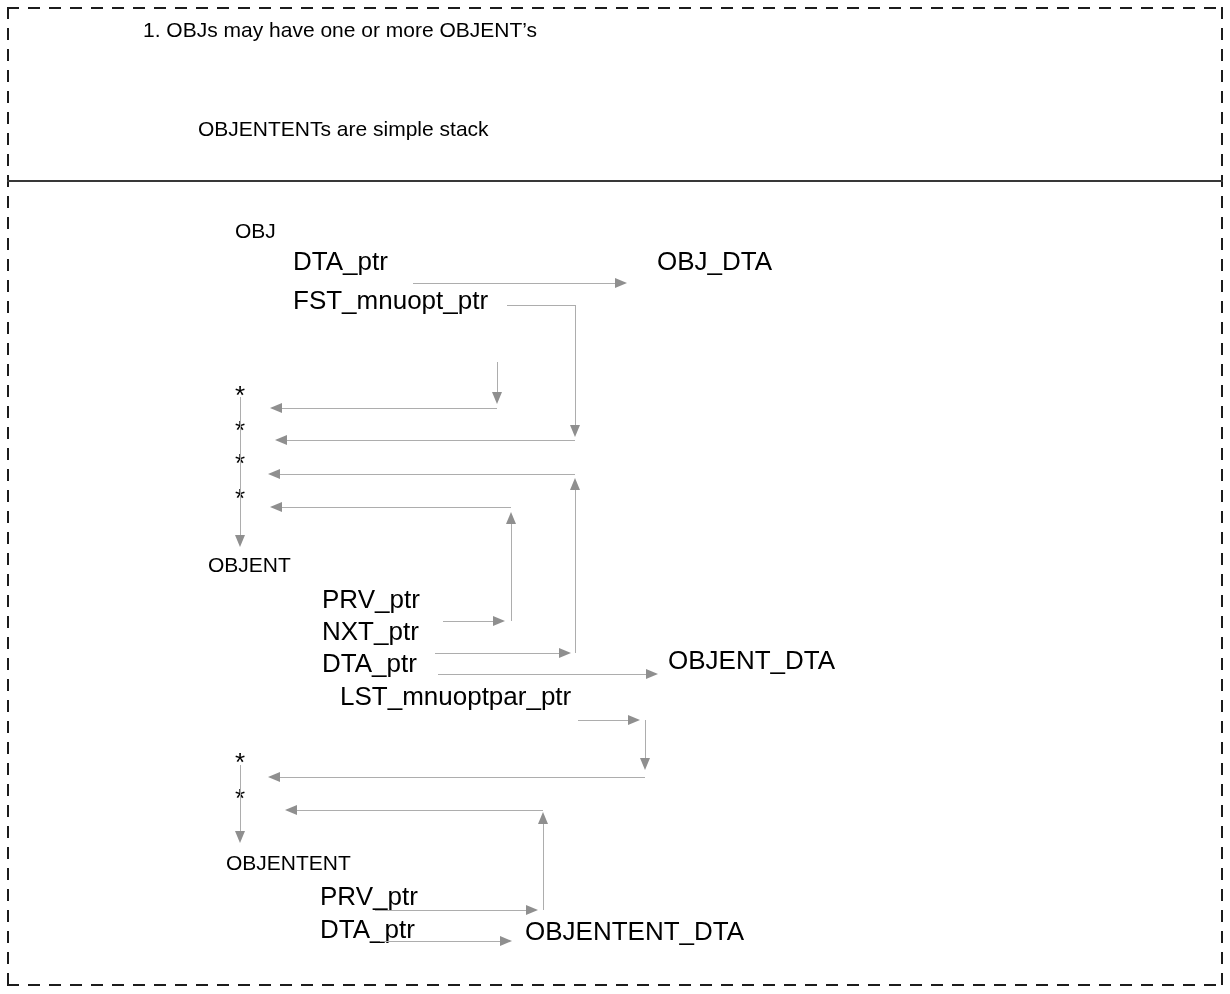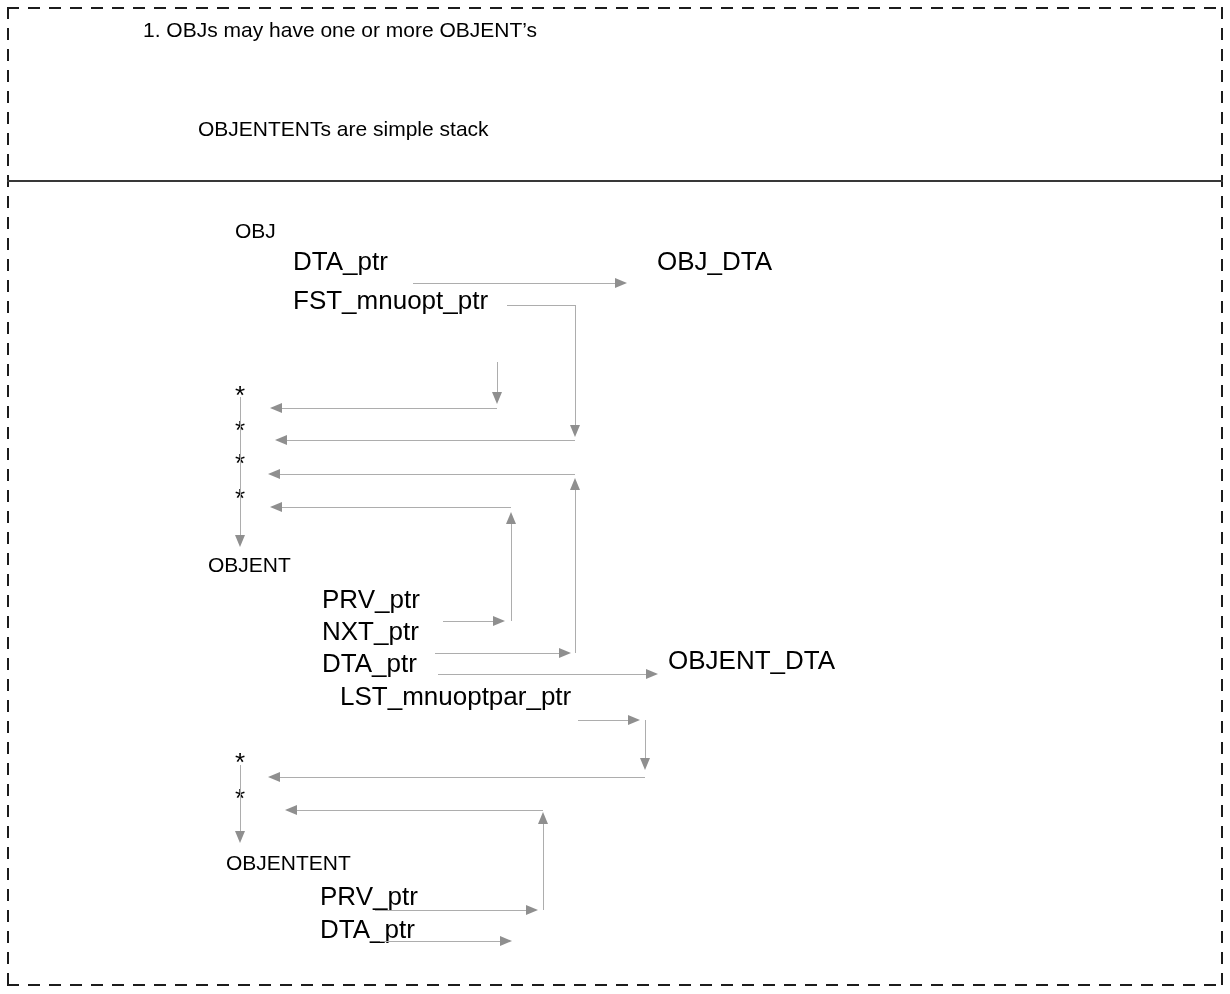--- a/index.html
+++ b/index.html
@@ -117,17 +117,18 @@
   <div class="hl" style="left:297px;top:810px;width:246px;"></div>
   <div class="al" style="left:285px;top:805px;"></div>
   <div class="au" style="left:538px;top:812px;"></div>
   <div class="vl" style="left:543px;top:824px;height:86px;"></div>
   <div class="hl" style="left:375px;top:910px;width:151px;"></div>
   <div class="ar" style="left:526px;top:905px;"></div>
 
   <div class="lbl t" style="left:226px;top:849px;">OBJENTENT</div>
   <div class="lbl f" style="left:320px;top:883px;">PRV_ptr</div>
   <div class="lbl f" style="left:320px;top:916px;">DTA_ptr</div>
+  <div class="lbl f" style="left:525px;top:918px;">OBJENTENT_DTA</div>
 
   <div class="hl" style="left:380px;top:941px;width:120px;"></div>
   <div class="ar" style="left:500px;top:936px;"></div>
 
 </div>
 
 </body></html>

